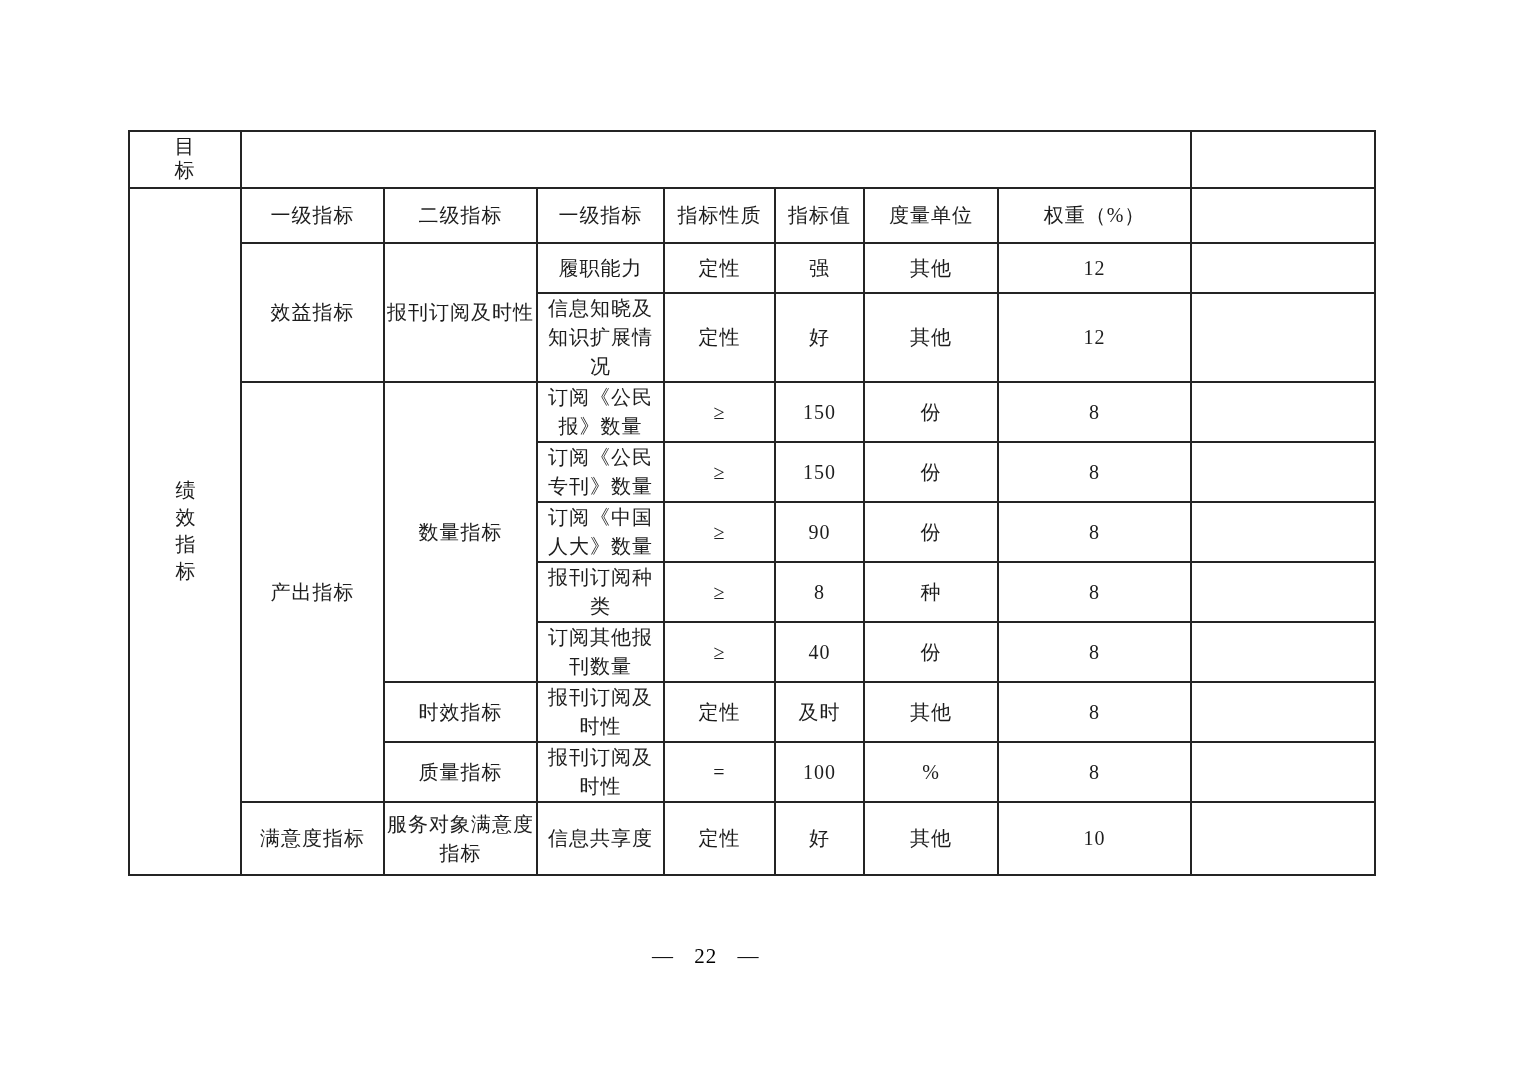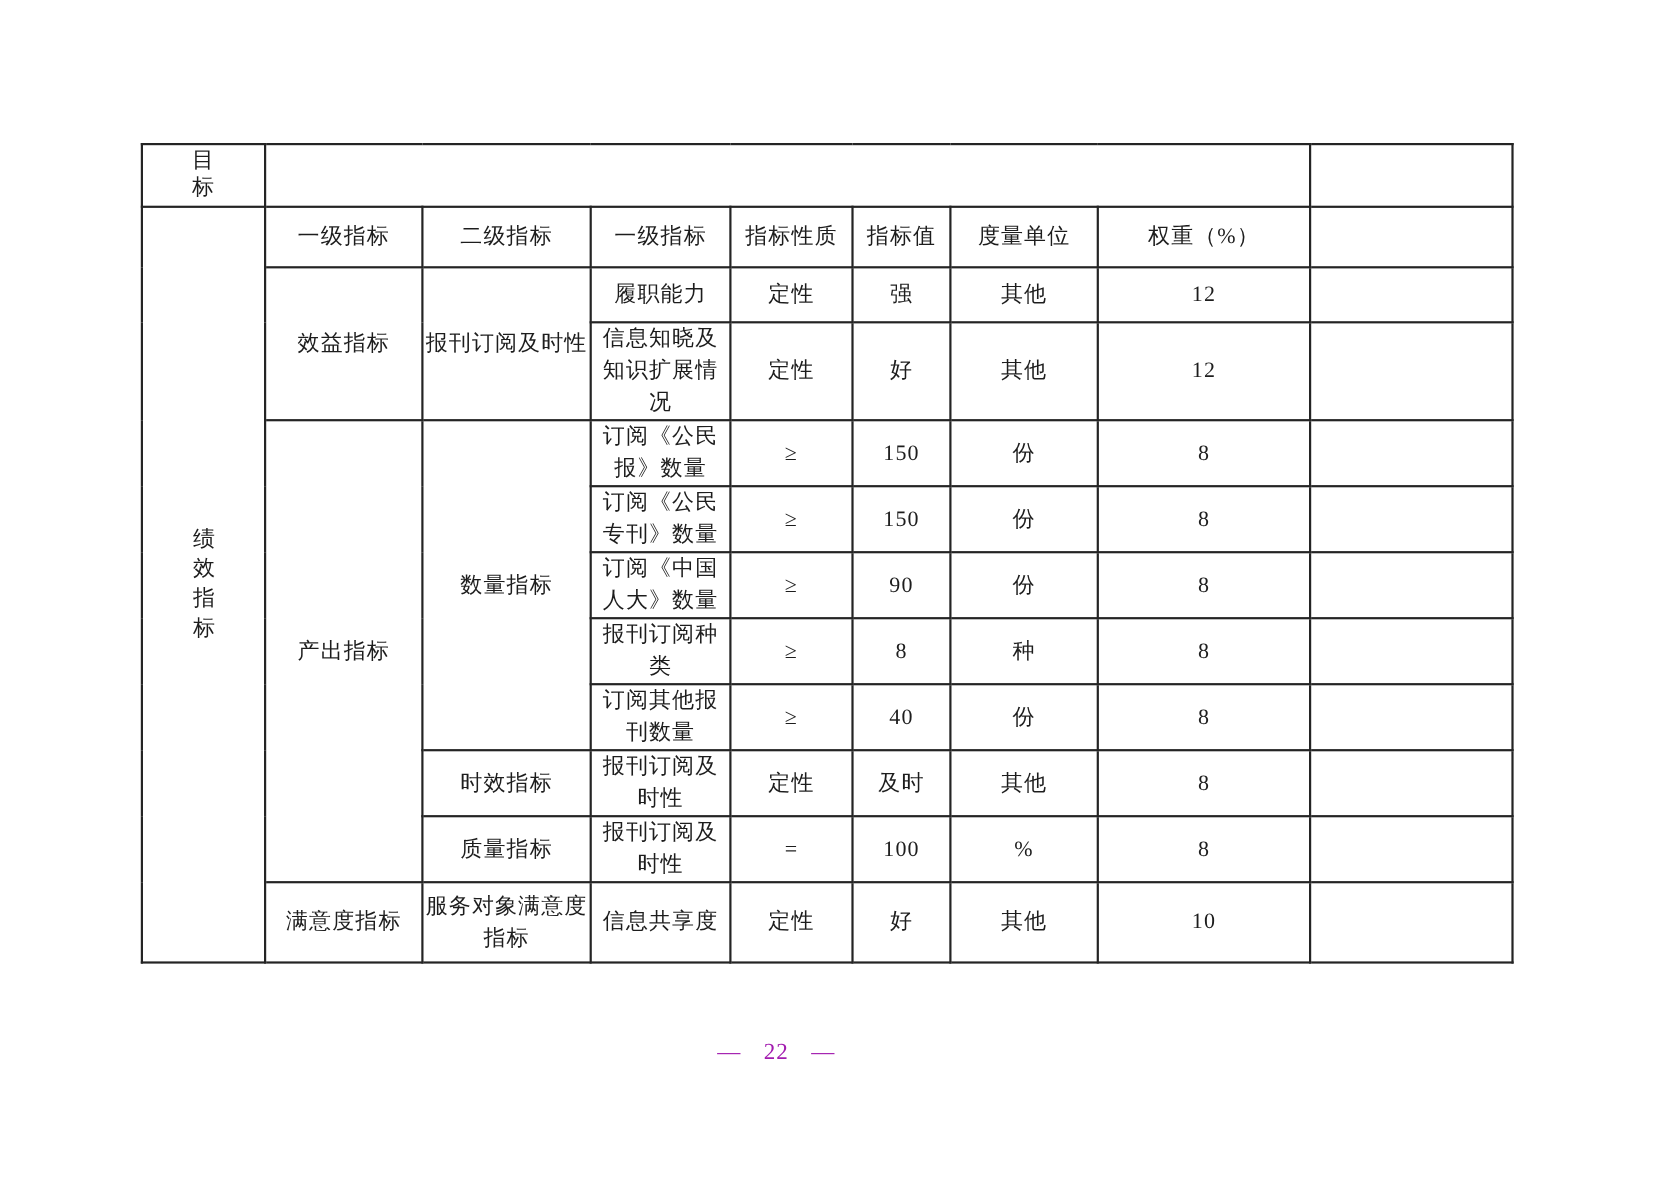--- a/index.html
+++ b/index.html
@@ -19,21 +19,21 @@
     padding:0;overflow:hidden;
   }
   .lt{text-align:left;padding:2px 4px 2px 6px;}
   .num{letter-spacing:0;}
   .vstack{display:inline-block;width:1.15em;line-height:27px;text-align:right;}
   .goalstack{display:inline-block;width:1.1em;line-height:24px;text-align:center;}
   tr.h57{height:57px;} tr.h55{height:55px;} tr.h50{height:50px;}
   tr.h86{height:86px;border-radius:12px;} tr.h59{height:59px;} tr.h73{height:73px;margin-left:48px;}
   .footer{
     position:absolute;left:652px;top:944px;
-    font-size:21px;letter-spacing:1px;word-spacing:14px;color:#a21caf;
+    font-size:21px;letter-spacing:1px;word-spacing:14px;color:#000000;
   }
 </style>
 </head>
 <body>
 
 <div class="page">
 
   <table class="grid">
     <colgroup>
       <col style="width:112px">

